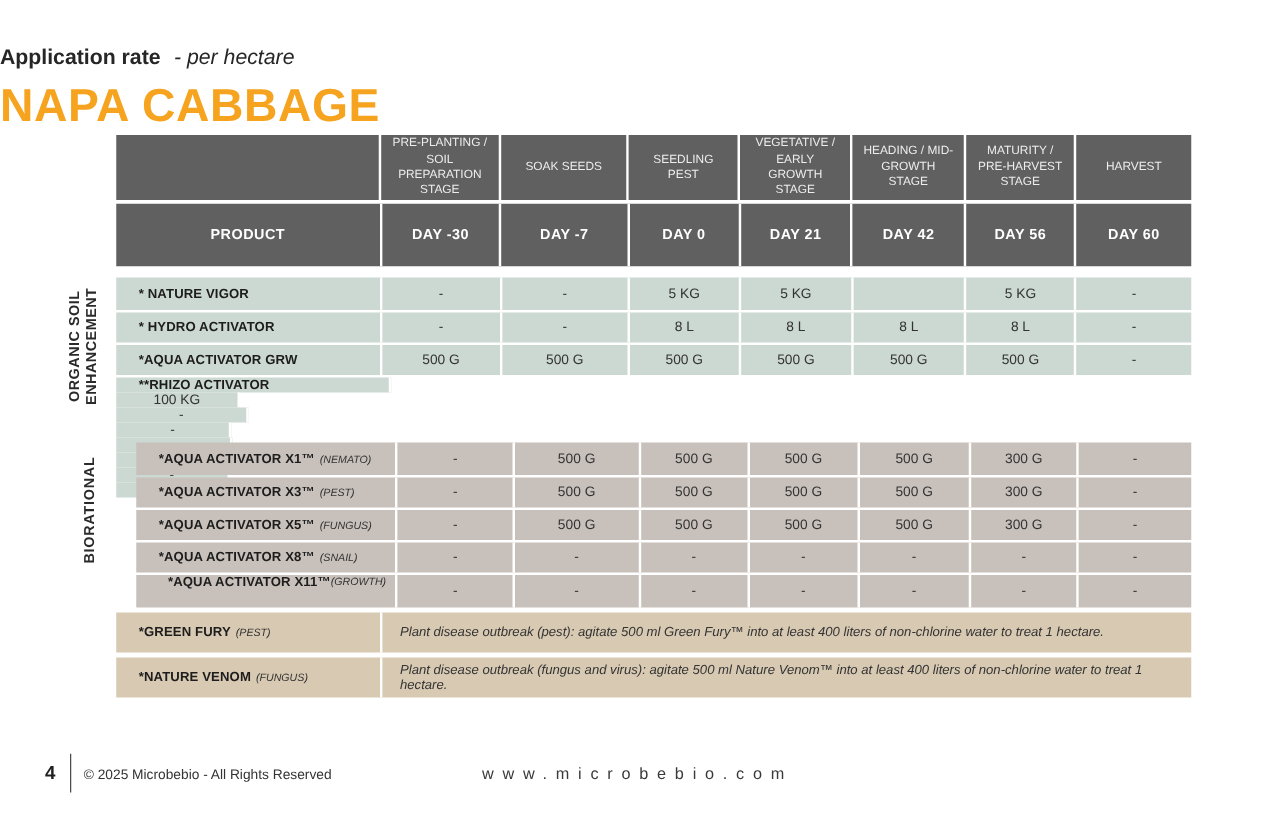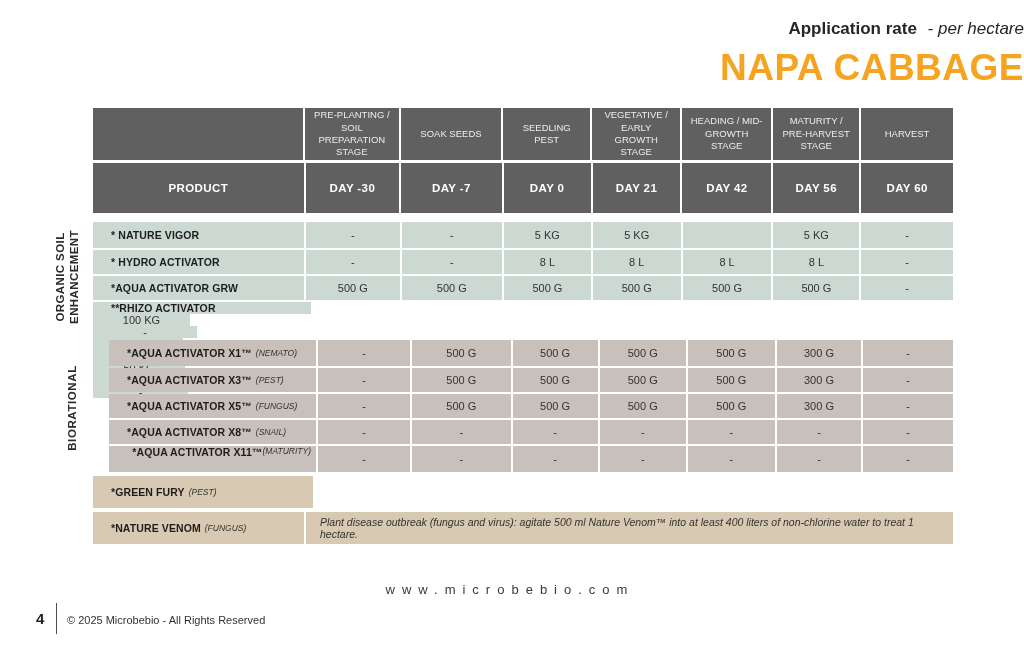--- a/index.html
+++ b/index.html
@@ -2,21 +2,21 @@
 <html><head>
 <meta charset="utf-8">
 <style>
   * { margin:0; padding:0; box-sizing:border-box; }
   body { background:#ffffff; }
   .page {
     position:relative; width:1024px; height:652px; background:#ffffff;
     font-family:"Liberation Sans", sans-serif; overflow:hidden;
   }
   
-  .title-wrap { position:absolute; top:19px; left:0; width:100%; text-align:right; }
+  .title-wrap { position:absolute; top:36px; left:0; width:100%; text-align:left; }
   .title-line { font-size:17px; color:#262626; }
   .title-bold { font-weight:bold; }
   .title-italic { font-style:italic; margin-left:6px; }
   .crop-name { margin-top:8px; font-size:37px; font-weight:bold; color:#F6A41F; letter-spacing:0.5px; }
 
   
   .vlabel {
     position:absolute; text-align:center; font-weight:bold; color:#2a2a2a;
     transform:rotate(-90deg); white-space:pre-line;
   }
@@ -33,21 +33,21 @@
   }
   .cell:last-child { border-right:none; }
   .w0{width:220px} .w1{width:99px} .w2{width:106px} .w3{width:92px}
   .w4{width:93px}  .w5{width:94px}  .w6{width:91px} .w7{width:95px}
 
   .hrow1 { height:52px; margin-bottom:3px; }
   .hrow1 .cell { background:#606060; color:#ededed; font-size:9.5px; line-height:1.3; padding:0 7px; }
   .hrow2 { height:50px; margin-bottom:9px; }
   .hrow2 .cell { background:#606060; color:#ffffff; font-weight:bold; font-size:11.5px; letter-spacing:0.4px; }
 
-  .section { margin-bottom:10px; }
+  .section { margin-bottom:24px; }
   .section .trow { border-top:2px solid #ffffff; }
   .section .trow:first-child { border-top:none; }
   .s-organic .cell { background:#CCD8D2; }
   .s-bio     .cell { background:#C8C1BB; }
   .s-bio { margin-bottom:4px;padding-left:16px; }
 
   .prow { height:26px; }
   .rh30 { height:30px;flex-direction:column; }
   .rh28 { height:28px; }
 
@@ -61,21 +61,21 @@
   .nrow { height:32px; }
   .nrow .cell { background:#D8C9B2; }
   .nrow-gap { margin-bottom:4px; }
   .note-msg { width:670px; justify-content:flex-start; padding-left:14px; text-align:left;
               font-style:italic; font-size:10.5px; color:#333333; }
 
   
   .page-num { position:absolute; left:36px; top:610px; font-size:15px; font-weight:bold; color:#1f1f1f; }
   .footer-rule { position:absolute; left:56px; top:603px; width:1px; height:31px; background:#4d4d4d; }
   .copyright { position:absolute; left:67px; top:614px; font-size:11px; color:#333333; }
-  .website { position:absolute; left:510px; top:582px; transform:translateX(-50%);
+  .website { position:absolute; left:510px; top:611px; transform:translateX(-50%);
              font-size:13px; letter-spacing:7px; color:#3a3a3a; white-space:nowrap; }
 </style>
 </head>
 <body>
 
 <div class="page">
 
   <div class="title-wrap">
     <div class="title-line">
       <span class="title-bold">Application rate</span>
@@ -212,37 +212,38 @@
         <div class="cell w2 vcell">-</div>
         <div class="cell w3 vcell">-</div>
         <div class="cell w4 vcell">-</div>
         <div class="cell w5 vcell">-</div>
         <div class="cell w6 vcell">-</div>
         <div class="cell w7 vcell">-</div>
       </div>
       <div class="trow prow rh28">
         <div class="cell w0 pcell stacked">
           <span class="pname">*AQUA ACTIVATOR X11™</span>
-          <span class="pqual">(MATURITY)</span>
+          <span class="pqual">(GROWTH)</span>
         </div>
         <div class="cell w1 vcell">-</div>
         <div class="cell w2 vcell">-</div>
         <div class="cell w3 vcell">-</div>
         <div class="cell w4 vcell">-</div>
         <div class="cell w5 vcell">-</div>
         <div class="cell w6 vcell">-</div>
         <div class="cell w7 vcell">-</div>
       </div>
     </div>
 
     <div class="trow nrow nrow-gap">
       <div class="cell w0 pcell">
         <span class="pname">*GREEN FURY</span>
         <span class="pqual">(PEST)</span>
       </div>
+      <div class="cell note-msg">Plant disease outbreak (pest): agitate 500 ml Green Fury™ into at least 400 liters of non-chlorine water to treat 1 hectare.</div>
     </div>
 
     <div class="trow nrow">
       <div class="cell w0 pcell">
         <span class="pname">*NATURE VENOM</span>
         <span class="pqual">(FUNGUS)</span>
       </div>
       <div class="cell note-msg">Plant disease outbreak (fungus and virus): agitate 500 ml Nature Venom™ into at least 400 liters of non-chlorine water to treat 1 hectare.</div>
     </div>
 

